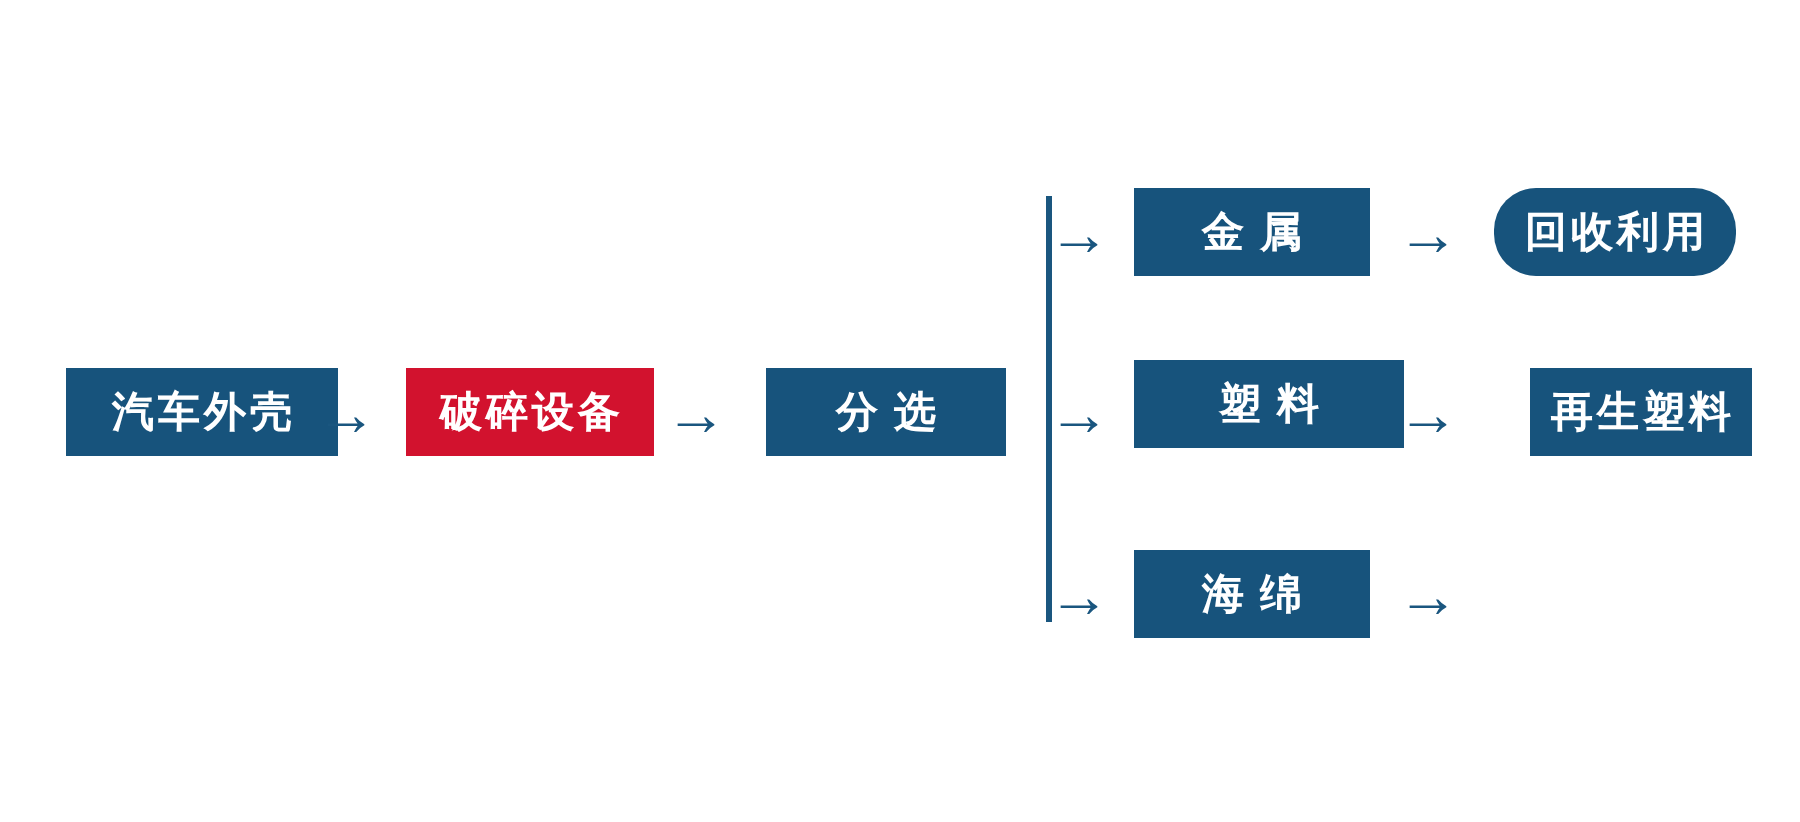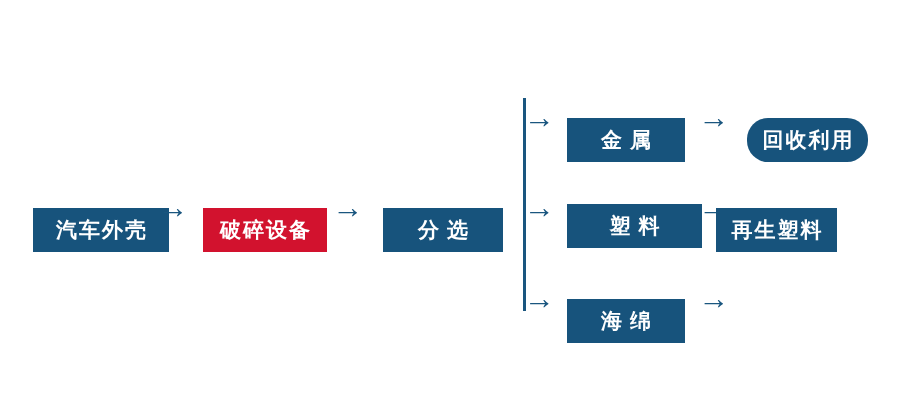--- a/index.html
+++ b/index.html
@@ -21,21 +21,20 @@
     display: flex;
     align-items: center;
     justify-content: center;
     background: var(--box-blue, #17537C);
     color: var(--text-white, #ffffff);
     font-size: 21px;
     font-weight: 700;
     letter-spacing: 2px;
     text-indent: 2px;
     white-space: nowrap;
-    margin-top: 24px;
   }
   .node.red { background: var(--box-red, #D2122E); }
   .node.wide-ls { letter-spacing: 8px; text-indent: 8px; }
   .arrow {
     position: absolute;
     color: var(--line-blue, #1A567F);
     font-size: 31px;
     font-weight: 700;
     line-height: 1;
     transform: translate(-50%, -50%);
@@ -61,21 +60,21 @@
   .pos-b2 { left: 524px; top: 207px; }
   .pos-b3 { left: 524px; top: 298px; }
 
   
   .pos-m1 { left: 567px; top: 94px;  width: 118px; }
   .pos-c1 { left: 714px; top: 117px; }
   .pos-o1 { left: 747px; top: 94px;  width: 121px; border-radius: 21px; }
 
   .pos-m2 { left: 567px; top: 180px; width: 135px; }
   .pos-c2 { left: 714px; top: 207px; }
-  .pos-o2 { left: 716px; top: 184px; width: 121px; }
+  .pos-o2 { left: 765px; top: 184px; width: 111px; }
 
   .pos-m3 { left: 567px; top: 275px; width: 118px; }
   .pos-c3 { left: 714px; top: 298px; }
   .pos-o3 { left: 747px; top: 275px; width: 121px; }
 </style>
 </head>
 <body>
 
 <div class="canvas">
 

